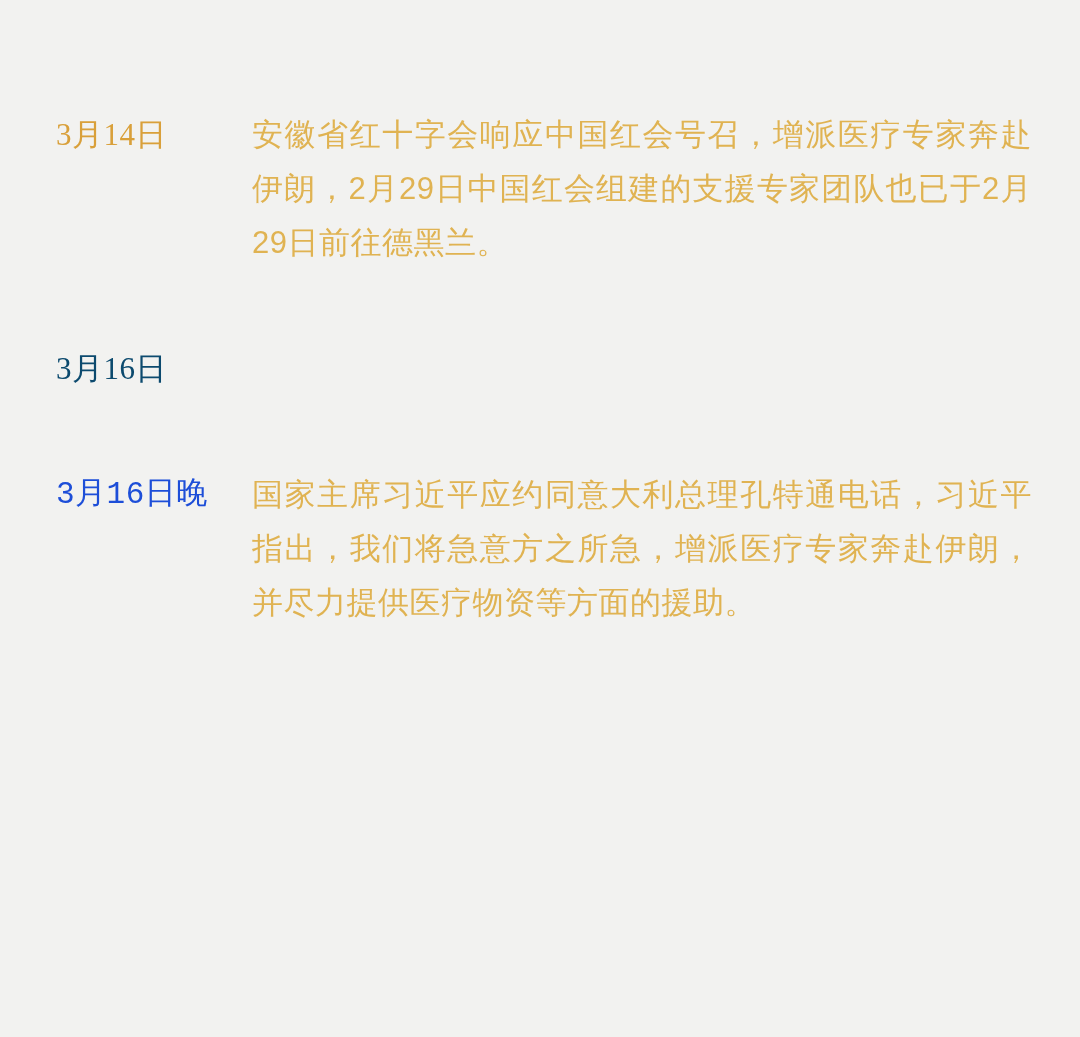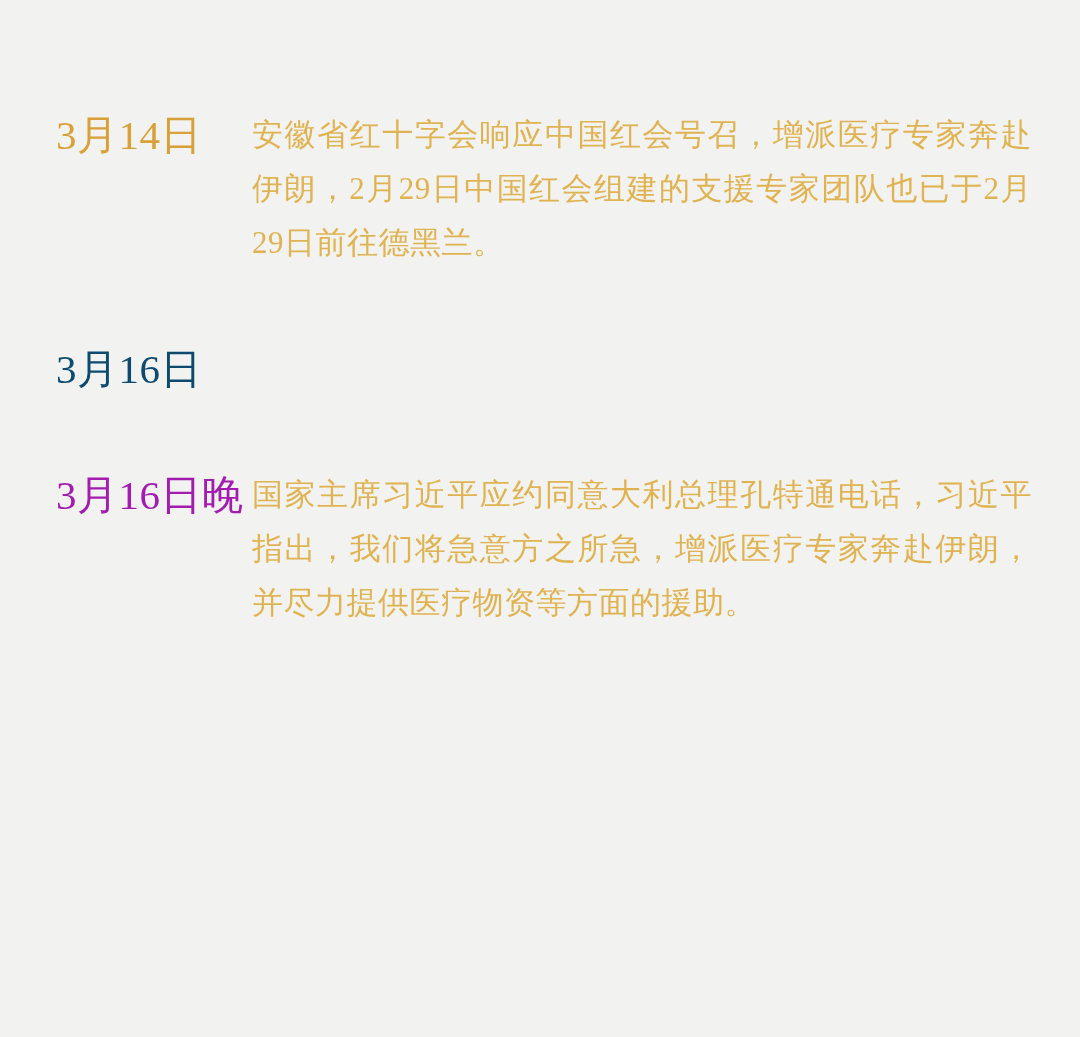--- a/index.html
+++ b/index.html
@@ -26,39 +26,39 @@
     align-items: flex-start;
     margin-bottom: 72px;
   }
   .entry:last-child {
     margin-bottom: 0;
   }
   .entry-date {
     flex: 0 0 auto;
     width: 196px;
     color: #d9a03a;
-    font-size: 41px;
+    font-size: 31px;
     line-height: 54px;
     letter-spacing: 0.5px;
     white-space: nowrap;
     font-family: "Liberation Serif", "DejaVu Serif", serif;
   }
   .entry-text {
     flex: 1 1 auto;
     color: #e0b352;
     font-size: 31px;
     line-height: 54px;
     letter-spacing: 0.5px;
     text-align: justify;
     text-justify: inter-ideograph;
-    font-family: Liberation Serif, serif;
+    font-family: Liberation Sans, sans-serif;
   }
   .entry-2 .entry-date,
   .entry-2 .entry-text { color: #0c4a6e; }
-  .entry-3 .entry-date { color: #a21caf; }
+  .entry-3 .entry-date { color: #1d4ed8; font-family: Liberation Mono, monospace; }
   .entry-3 .entry-text { color: #e0b352; }
 </style>
 </head>
 <body>
 
 <div class="page">
 
   <div class="entry entry-1">
     <div class="entry-date">3月14日</div>
     <div class="entry-text">安徽省红十字会响应中国红会号召，增派医疗专家奔赴伊朗，2月29日中国红会组建的支援专家团队也已于2月29日前往德黑兰。</div>

